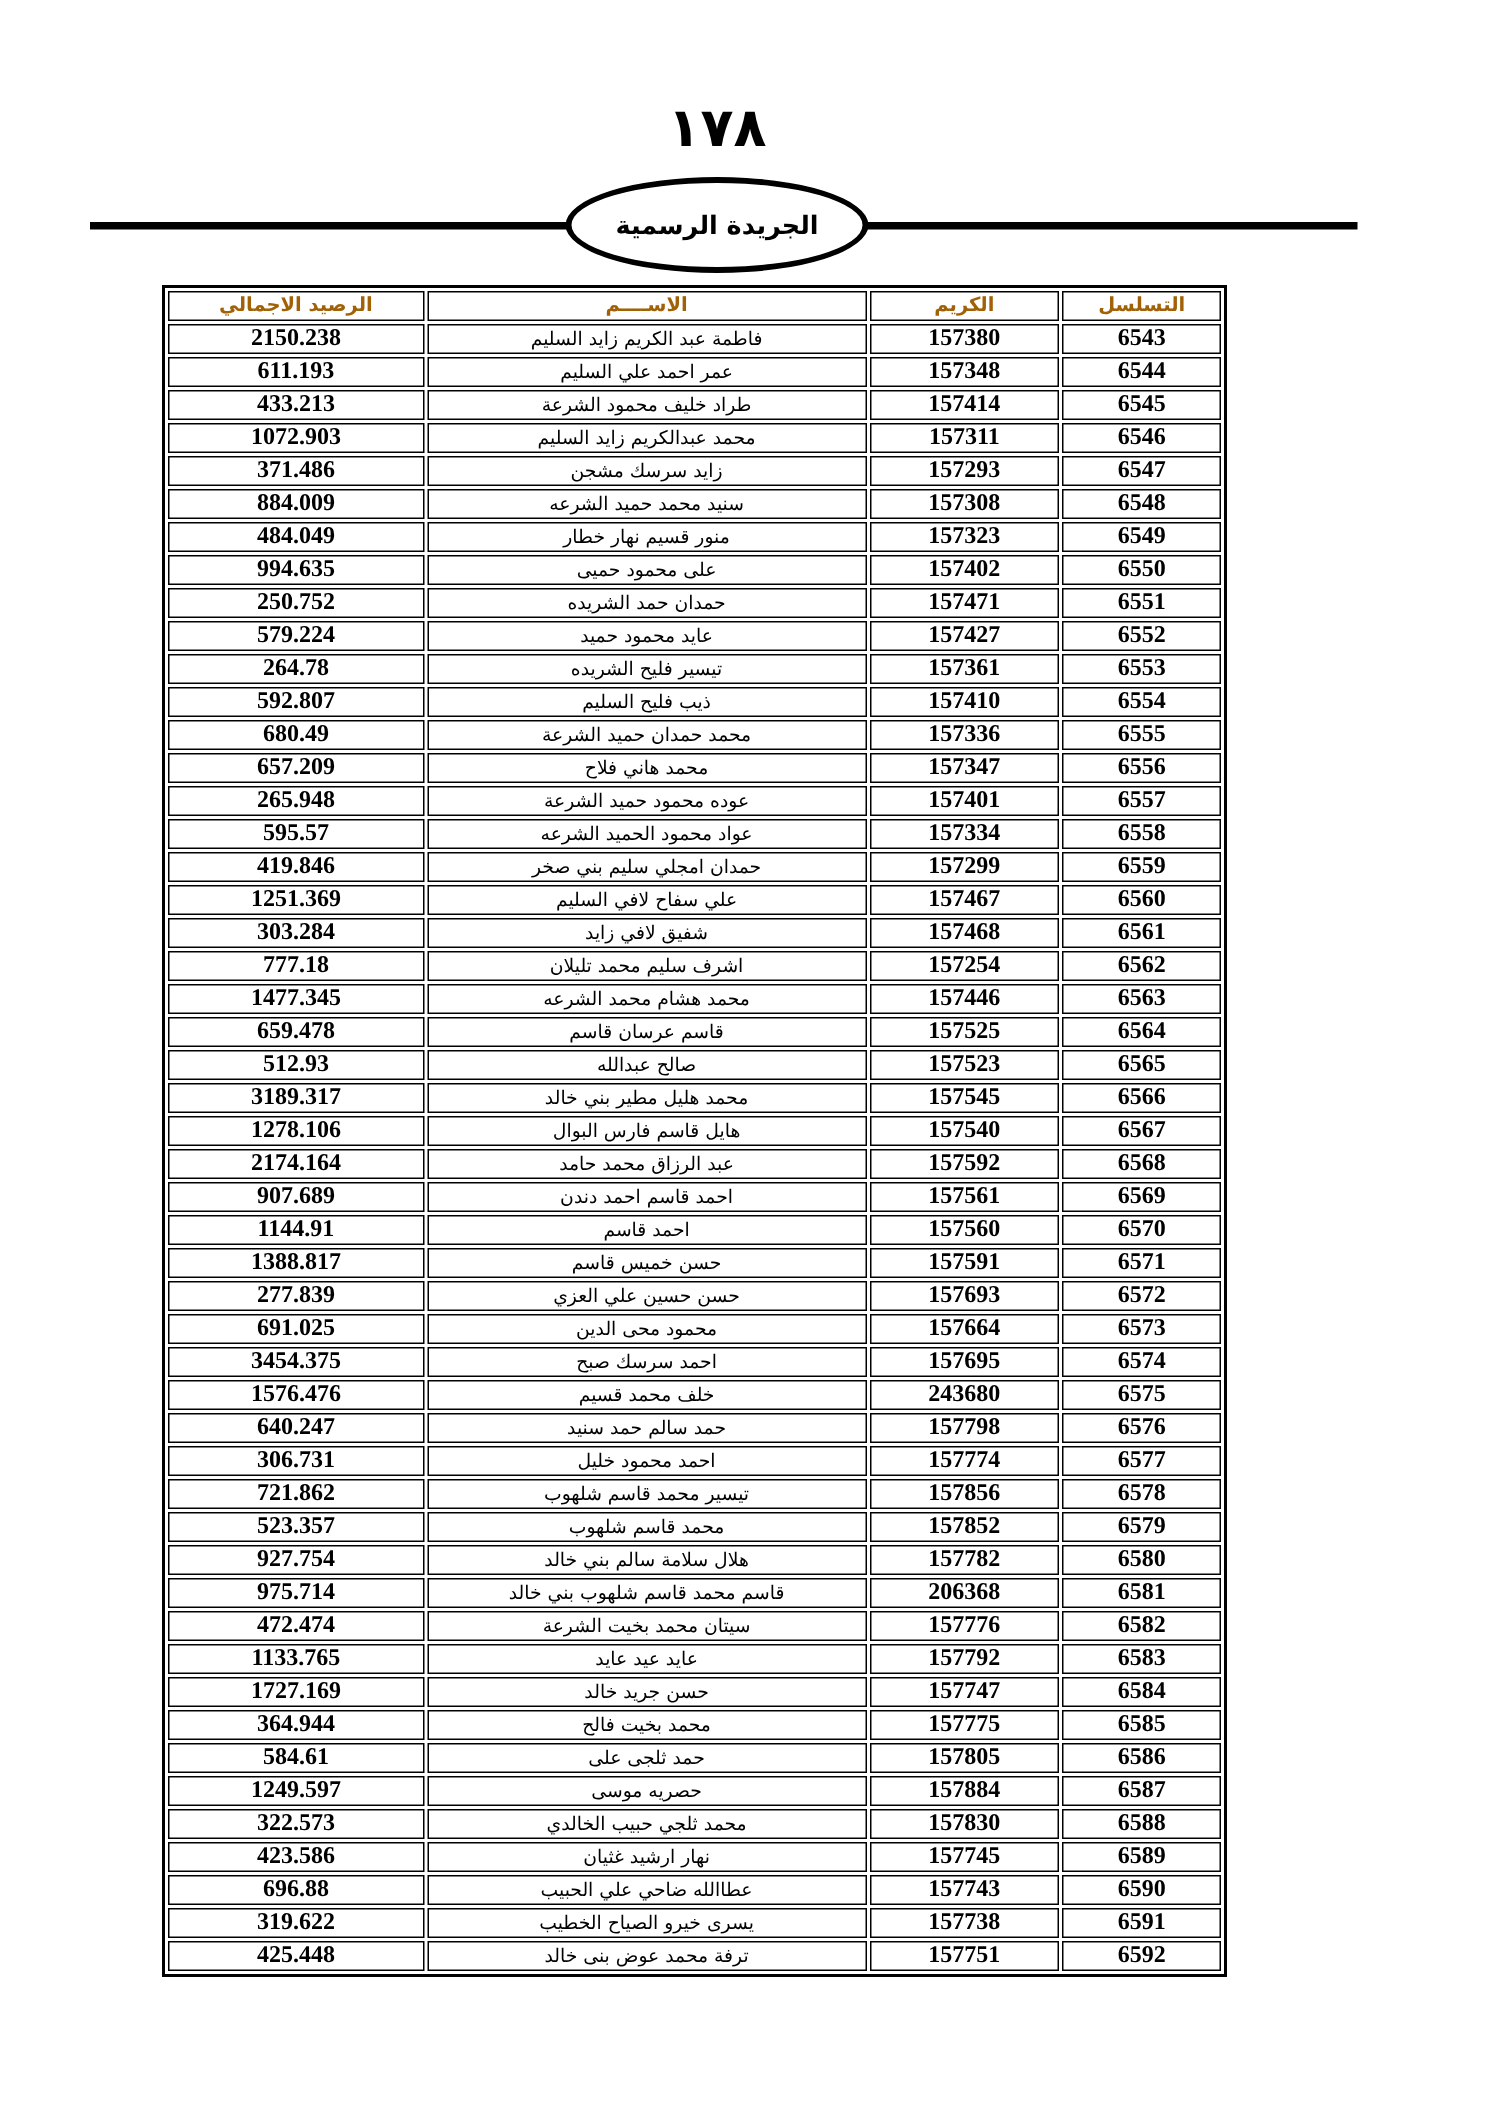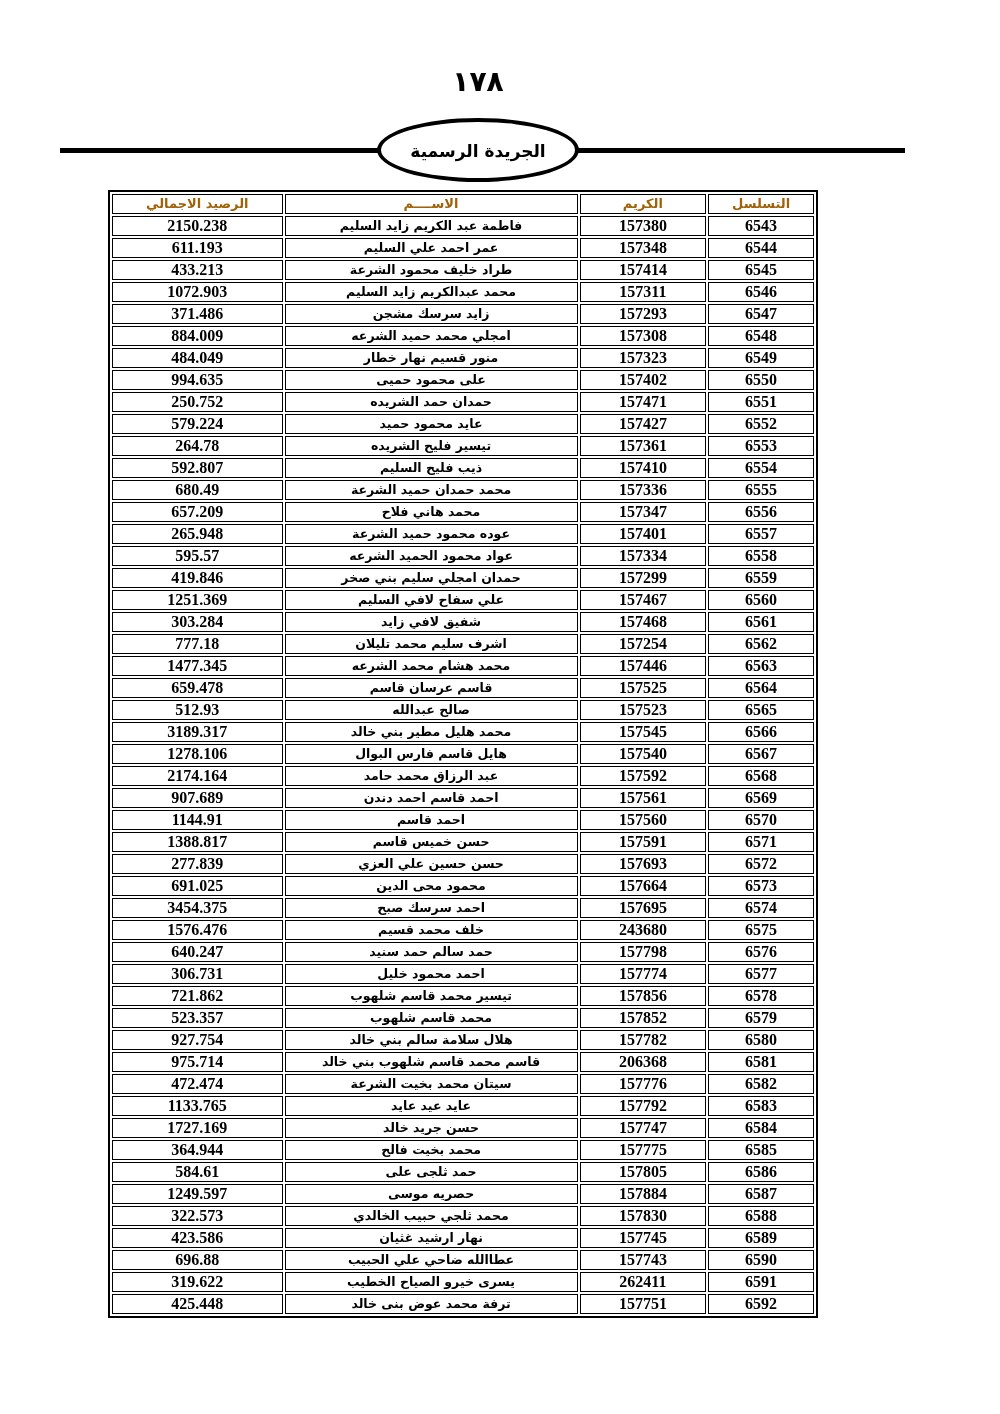--- a/index.html
+++ b/index.html
@@ -9,21 +9,21 @@
     margin:0 auto;
     background:#ffffff;
     overflow:hidden;
     font-family:"DejaVu Sans",sans-serif;
   }
   
   .page-number{
     position:absolute;
     top:68px;left:378px;width:200px;
     text-align:center;
-    font-size:28px;font-weight:bold;color:#000;
+    font-size:36px;font-weight:bold;color:#000;
     letter-spacing:3px;
     line-height:1;
   }
   .rule-line{
     position:absolute;
     top:148px;left:60px;width:845px;height:5px;
     background:#000;
   }
   .banner-ellipse{
     position:absolute;
@@ -63,21 +63,21 @@
     font-family:"DejaVu Sans",sans-serif;
     font-weight:bold;font-size:13px;color:#a16207;
   }
   td.num{
     font-family:"Liberation Serif",serif;
     font-weight:bold;font-size:16px;color:#000;
     direction:ltr;
   }
   td.name{
     font-family:"DejaVu Sans",sans-serif;
-    font-weight:bold;font-size:12.5px;color:#000;
+    font-weight:normal;font-size:12.5px;color:#000;
   }
   col.c-serial{width:15.2%;}
   col.c-subscriber{width:18.2%;}
   col.c-name{width:42.1%;}
   col.c-balance{width:24.5%;}
 </style>
 </head>
 <body>
 
 <div id="page">
@@ -132,21 +132,21 @@
         </tr>
         <tr>
           <td class="num">6547</td>
           <td class="num">157293</td>
           <td class="name">زايد سرسك مشجن</td>
           <td class="num">371.486</td>
         </tr>
         <tr>
           <td class="num">6548</td>
           <td class="num">157308</td>
-          <td class="name">امجلي محمد حميد الشرعه</td>
+          <td class="name">سنيد محمد حميد الشرعه</td>
           <td class="num">884.009</td>
         </tr>
         <tr>
           <td class="num">6549</td>
           <td class="num">157323</td>
           <td class="name">منور قسيم نهار  خطار</td>
           <td class="num">484.049</td>
         </tr>
         <tr>
           <td class="num">6550</td>
@@ -389,21 +389,21 @@
           <td class="num">423.586</td>
         </tr>
         <tr>
           <td class="num">6590</td>
           <td class="num">157743</td>
           <td class="name">عطاالله ضاحي علي الحبيب</td>
           <td class="num">696.88</td>
         </tr>
         <tr>
           <td class="num">6591</td>
-          <td class="num">262411</td>
+          <td class="num">157738</td>
           <td class="name">يسرى خيرو الصياح الخطيب</td>
           <td class="num">319.622</td>
         </tr>
         <tr>
           <td class="num">6592</td>
           <td class="num">157751</td>
           <td class="name">ترفة محمد عوض بنى خالد</td>
           <td class="num">425.448</td>
         </tr>
       </tbody>

